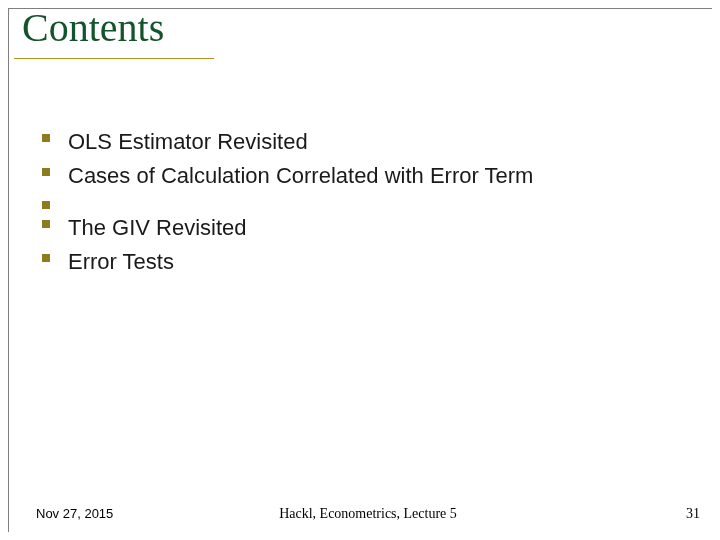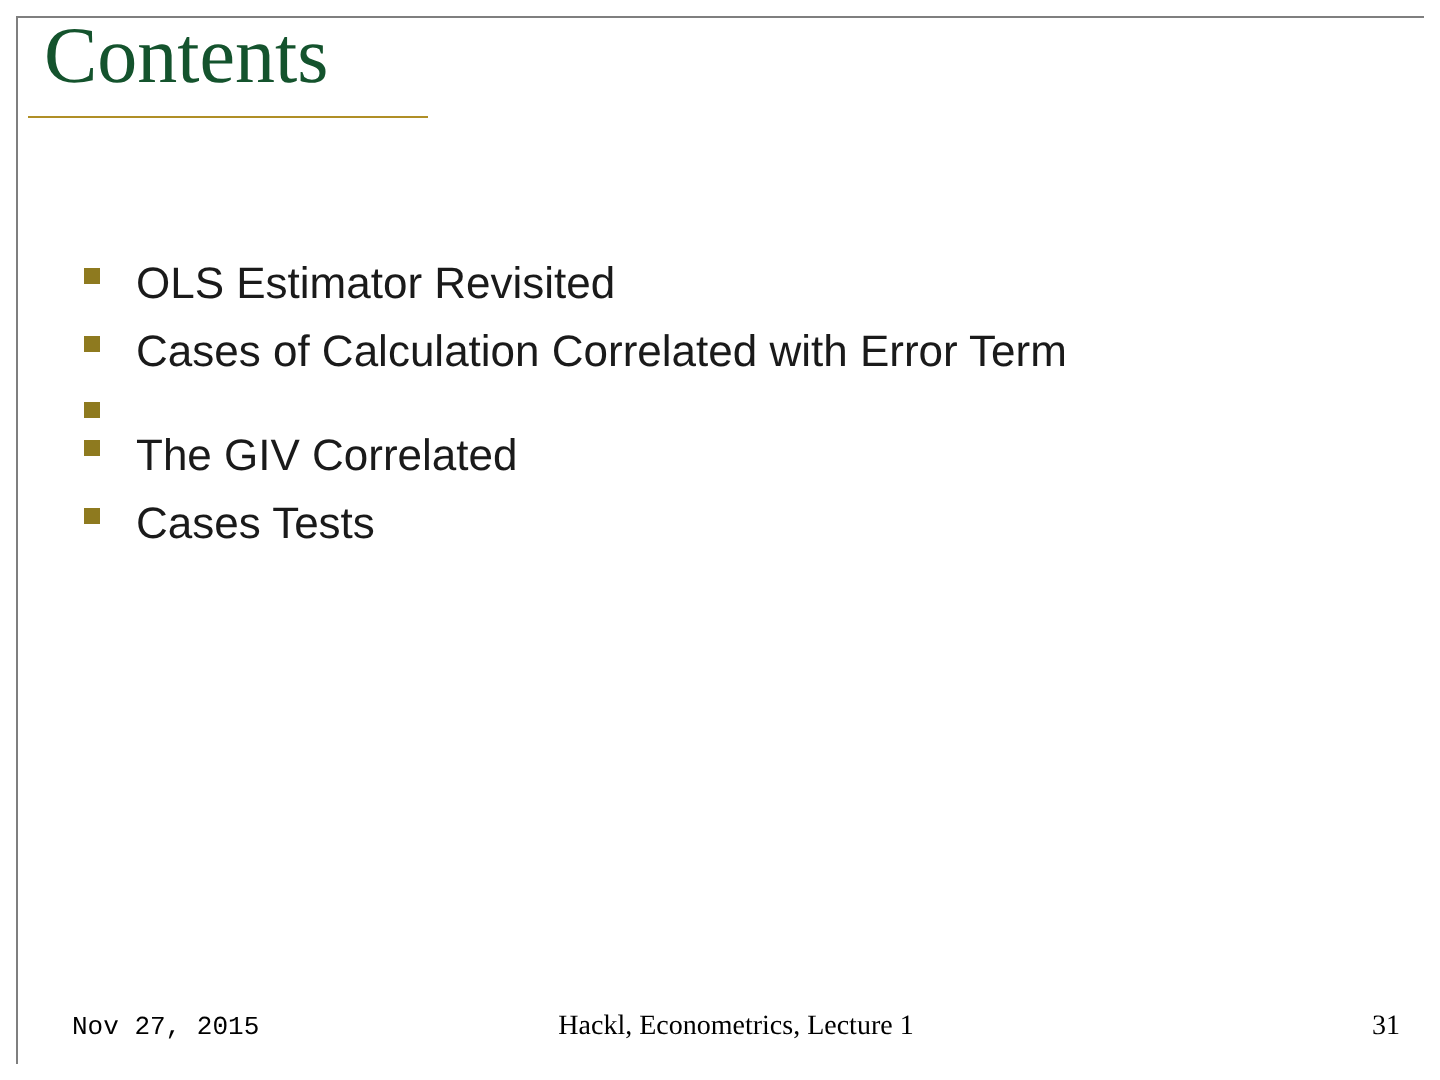--- a/index.html
+++ b/index.html
@@ -66,21 +66,21 @@
     position: absolute;
     left: 36px;
     right: 20px;
     bottom: 18px;
     display: flex;
     justify-content: space-between;
     align-items: baseline;
     font-size: 12px;
     color: #000;
   }
-  .footer-date { font-family: Liberation Mono, monospace; font-size: 13px; }
+  .footer-date { font-family: Liberation Sans, sans-serif; font-size: 13px; }
   .footer-center { font-family: 'Times New Roman', Times, serif; font-size: 14px; position: absolute; left: 50%; transform: translateX(-50%); }
   .footer-page { font-family: 'Times New Roman', Times, serif; font-size: 14px; margin-left: 44px; }
 </style>
 </head>
 <body>
 
 <div class="frame"></div>
 
 <div class="title-wrap">
   <div class="title">Contents</div>
@@ -94,25 +94,25 @@
   </div>
   <div class="item">
     <span class="bullet"></span>
     <span class="item-text">Cases of Calculation Correlated with Error Term</span>
   </div>
   <div class="item">
     <span class="bullet"></span>
   </div>
   <div class="item">
     <span class="bullet"></span>
-    <span class="item-text">The GIV Correlated</span>
+    <span class="item-text">The GIV Revisited</span>
   </div>
   <div class="item">
     <span class="bullet"></span>
-    <span class="item-text">Cases Tests</span>
+    <span class="item-text">Error Tests</span>
   </div>
 </div>
 
 <div class="footer">
   <span class="footer-date">Nov 27, 2015</span>
-  <span class="footer-center">Hackl,  Econometrics, Lecture 1</span>
+  <span class="footer-center">Hackl,  Econometrics, Lecture 5</span>
   <span class="footer-page">31</span>
 </div>
 
 </body></html>

